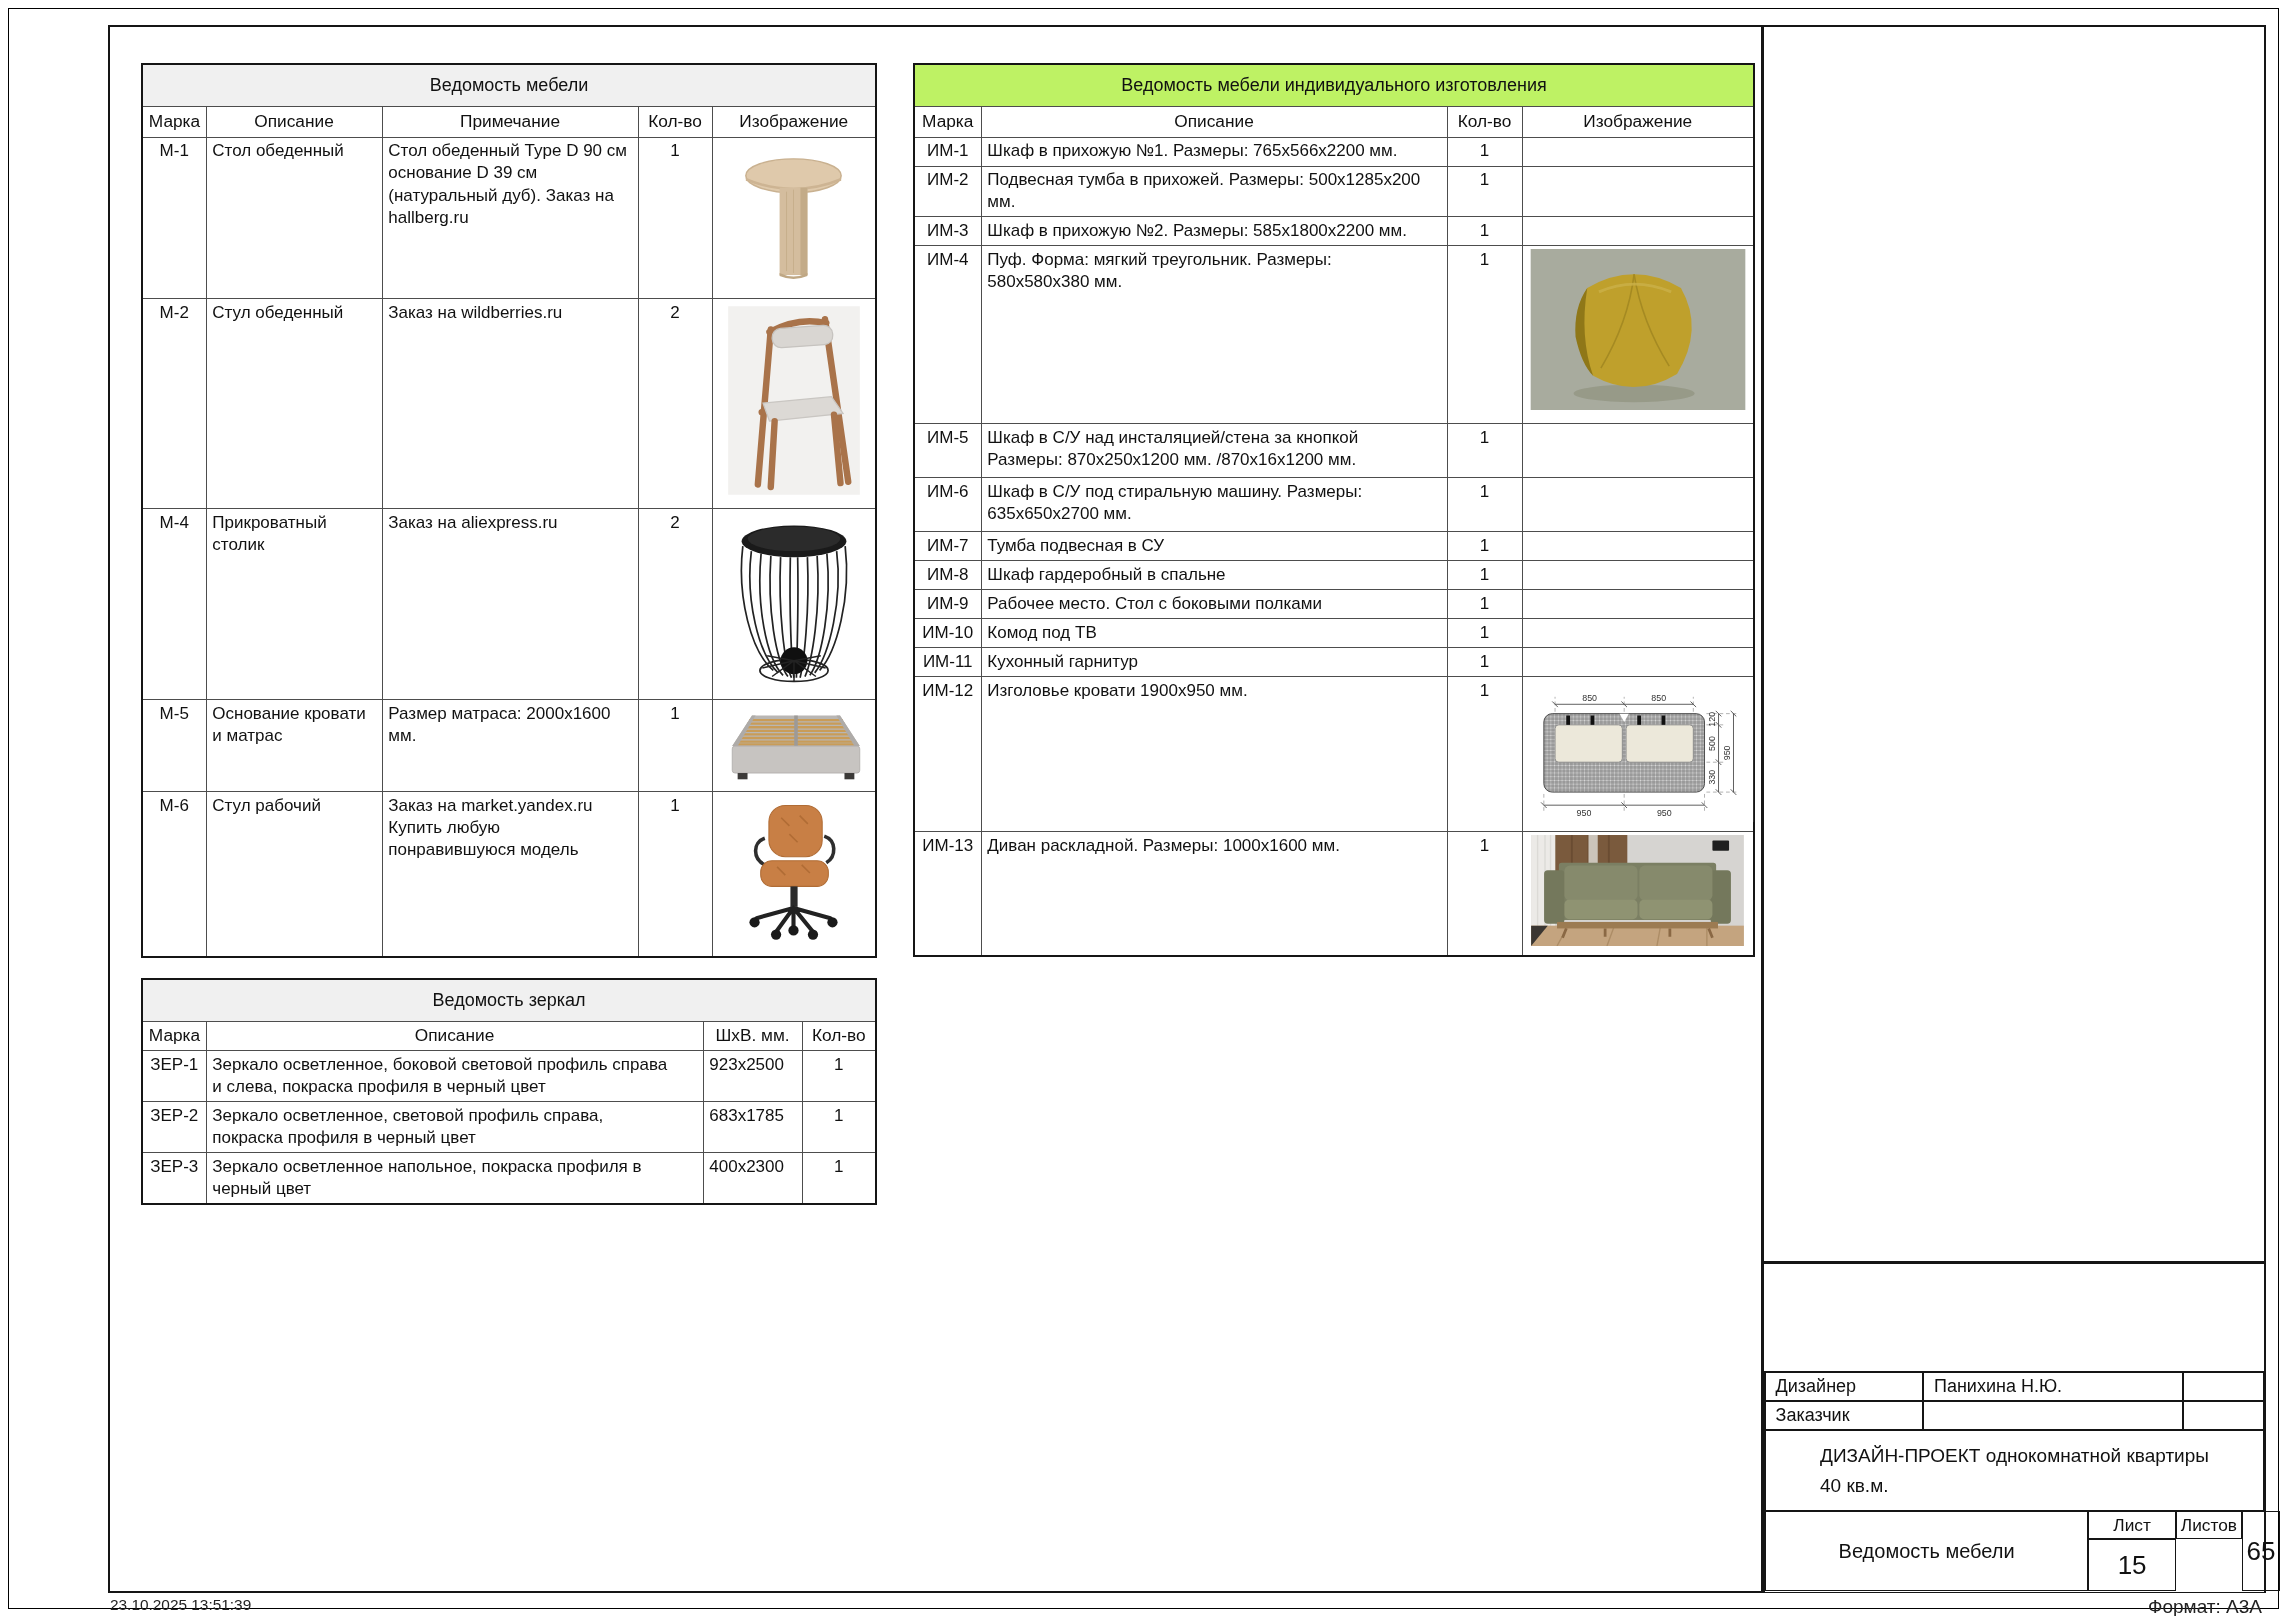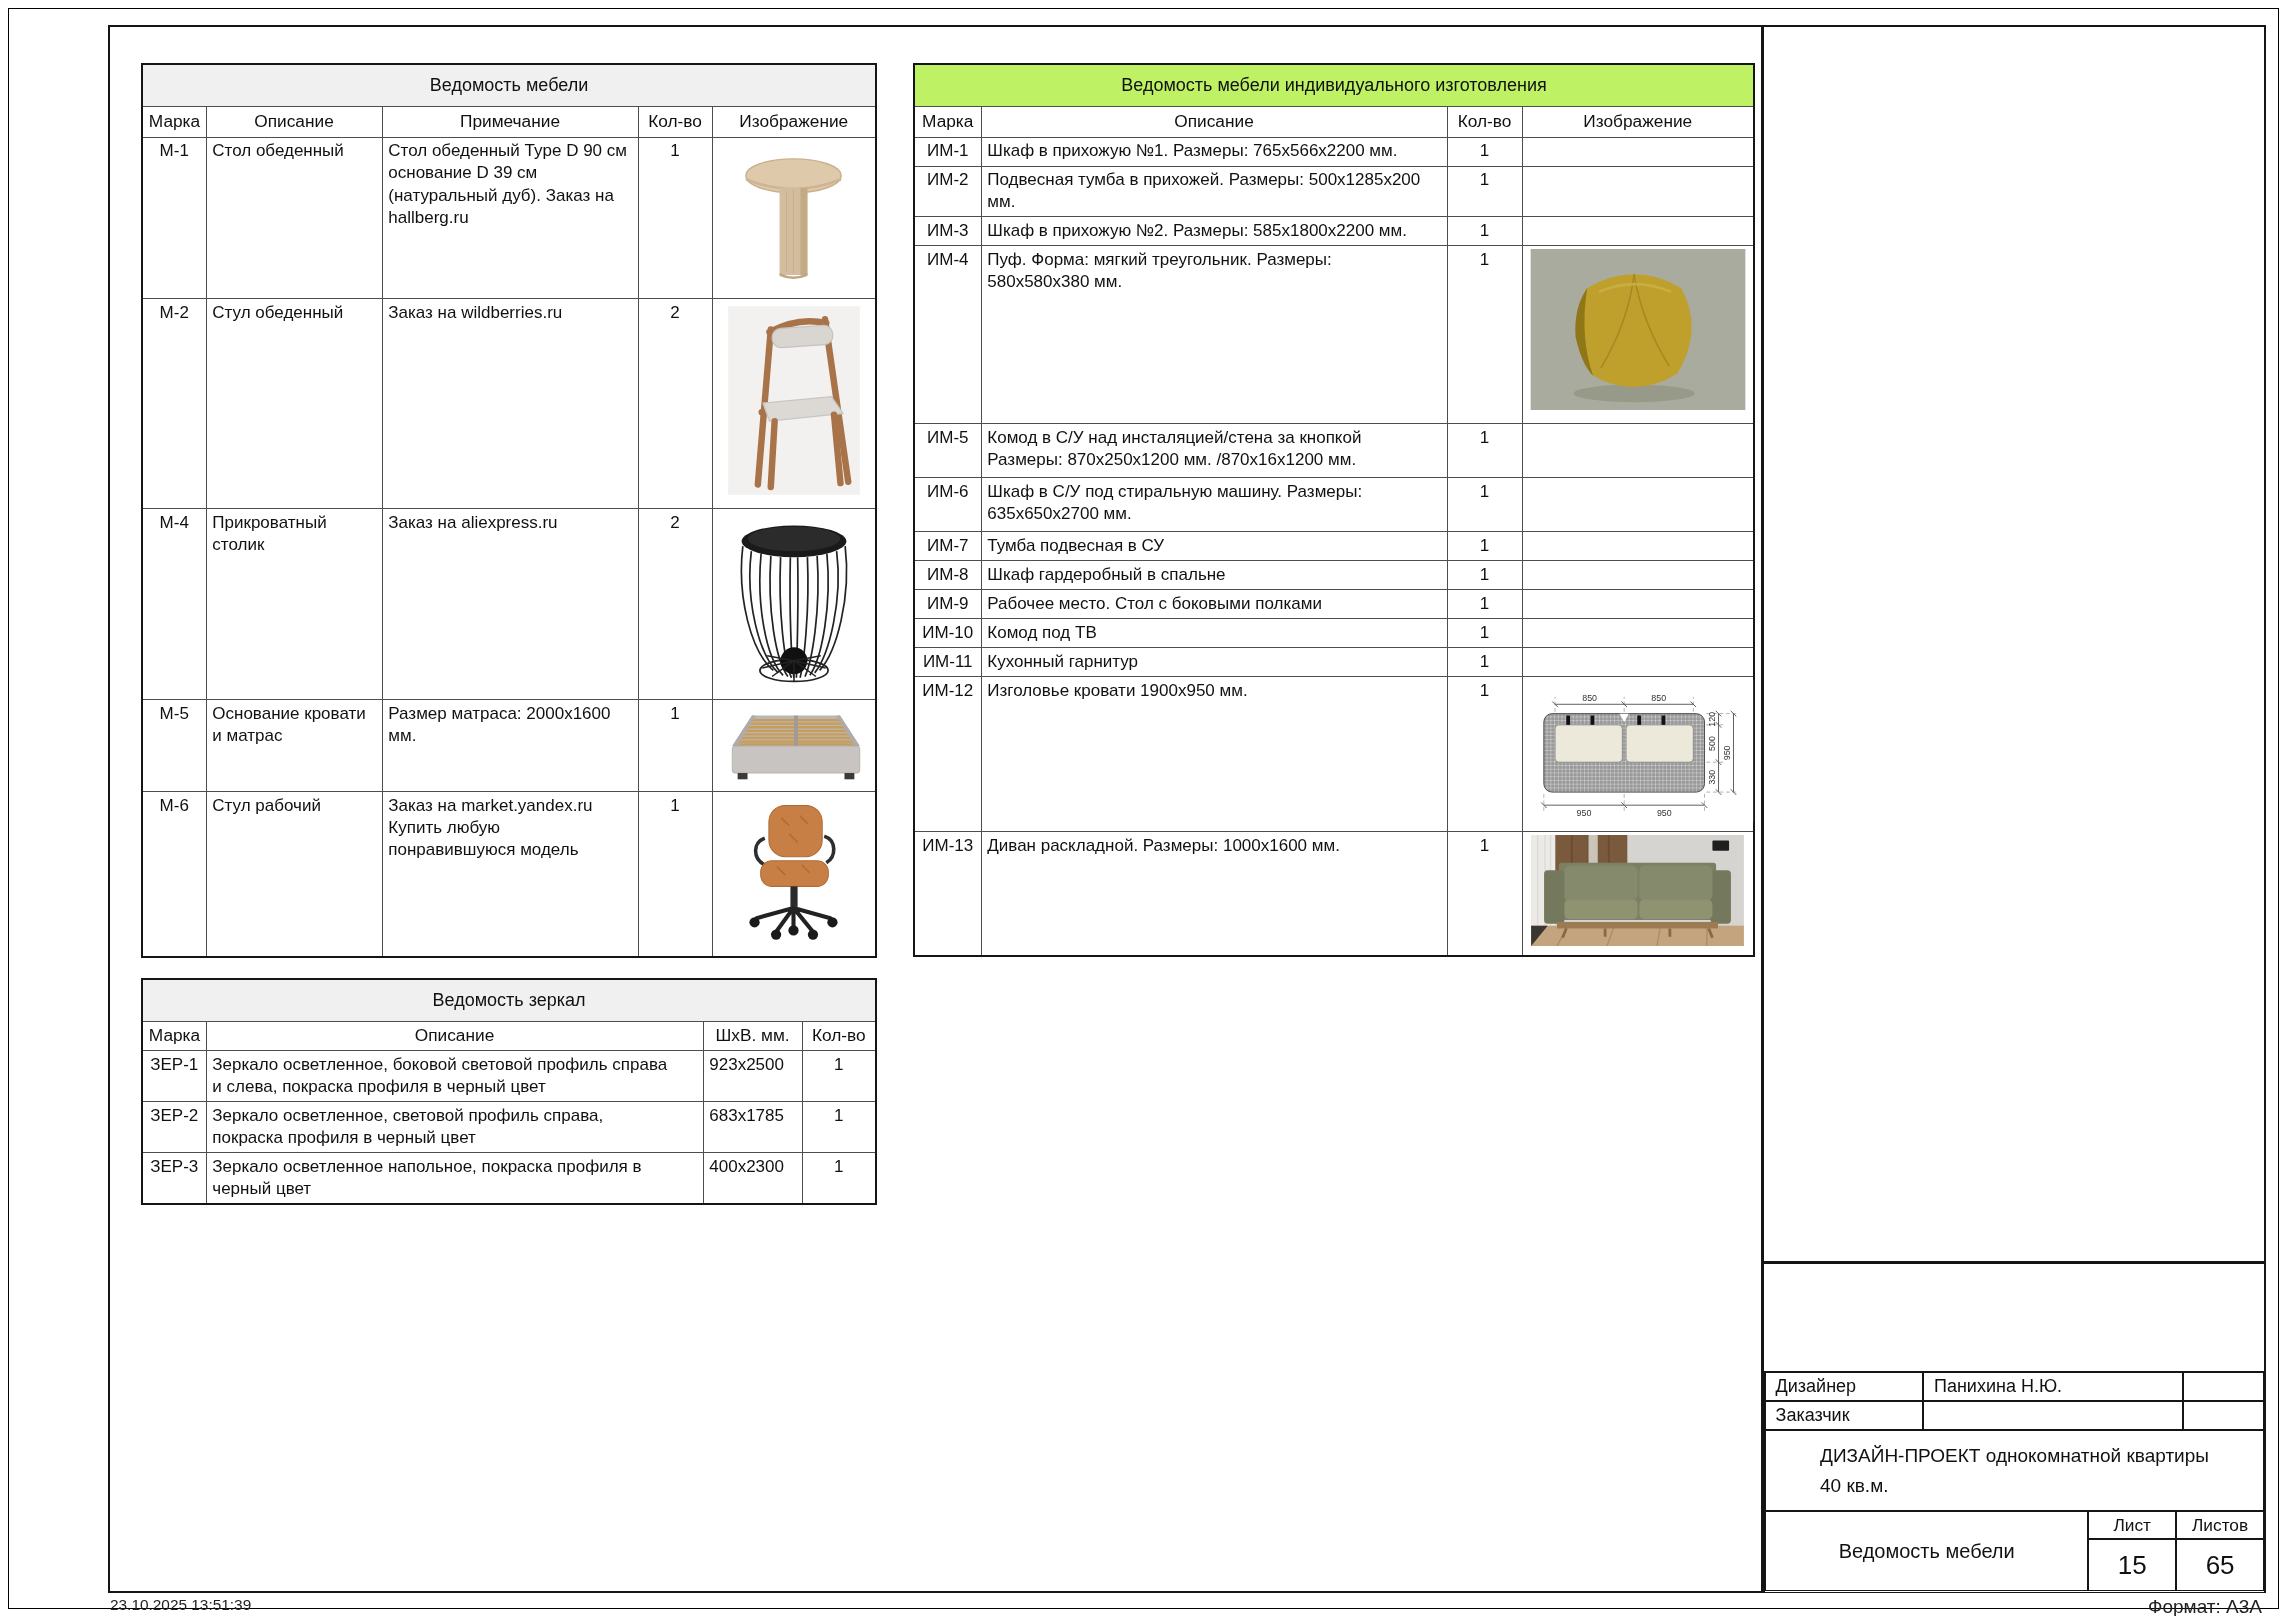--- a/index.html
+++ b/index.html
@@ -252,21 +252,21 @@
         <path d="M58,40 Q50,90 64,130 Q52,118 46,90 Q44,60 58,40 Z" fill="#8f7718"></path>
         <path d="M106,26 Q100,75 72,122" stroke="#a58a22" stroke-width="1.6" fill="none"></path>
         <path d="M106,26 Q114,75 142,120" stroke="#a58a22" stroke-width="1.6" fill="none"></path>
         <path d="M70,44 Q106,28 144,44" stroke="#cbb04a" stroke-width="3" fill="none" opacity="0.8"></path>
       </svg>
     </td>
   </tr>
 
   <tr style="height:54px">
     <td class="mark">ИМ-5</td>
-    <td class="pre">Комод в С/У над инсталяцией/стена за кнопкой
+    <td class="pre">Шкаф в С/У над инсталяцией/стена за кнопкой
 Размеры: 870х250х1200 мм. /870х16х1200 мм.</td>
     <td class="qty">1</td>
     <td class="imgcell"></td>
   </tr>
   <tr style="height:54px">
     <td class="mark">ИМ-6</td>
     <td class="pre">Шкаф в С/У под стиральную  машину. Размеры:
 635х650х2700 мм.</td>
     <td class="qty">1</td>
     <td class="imgcell"></td>
@@ -437,21 +437,21 @@
   <div class="tbrow" style="height:81px">
     <div class="tbcell center pre" id="tb-project" style="width:501px">ДИЗАЙН-ПРОЕКТ однокомнатной квартиры
 40 кв.м.</div>
   </div>
   <div class="tbrow" style="height:80px">
     <div class="tbcell center" id="tb-doctitle" style="width:324px">Ведомость мебели</div>
     <div style="width:88px; display:flex; flex-direction:column">
       <div class="tbcell center tb-sheet-label" style="height:28px">Лист</div>
       <div class="tbcell center tb-sheet-num" style="flex:1">15</div>
     </div>
-    <div style="width:88px; display:flex; flex-direction:column">
+    <div style="width:88px; display:flex; flex-direction:row">
       <div class="tbcell center tb-sheet-label" style="height:28px">Листов</div>
       <div class="tbcell center tb-sheet-num" style="flex:1">65</div>
     </div>
   </div>
 </div>
 
 <div id="timestamp">23.10.2025 13:51:39</div>
 <div id="format-note">Формат: А3А</div>
 
 

